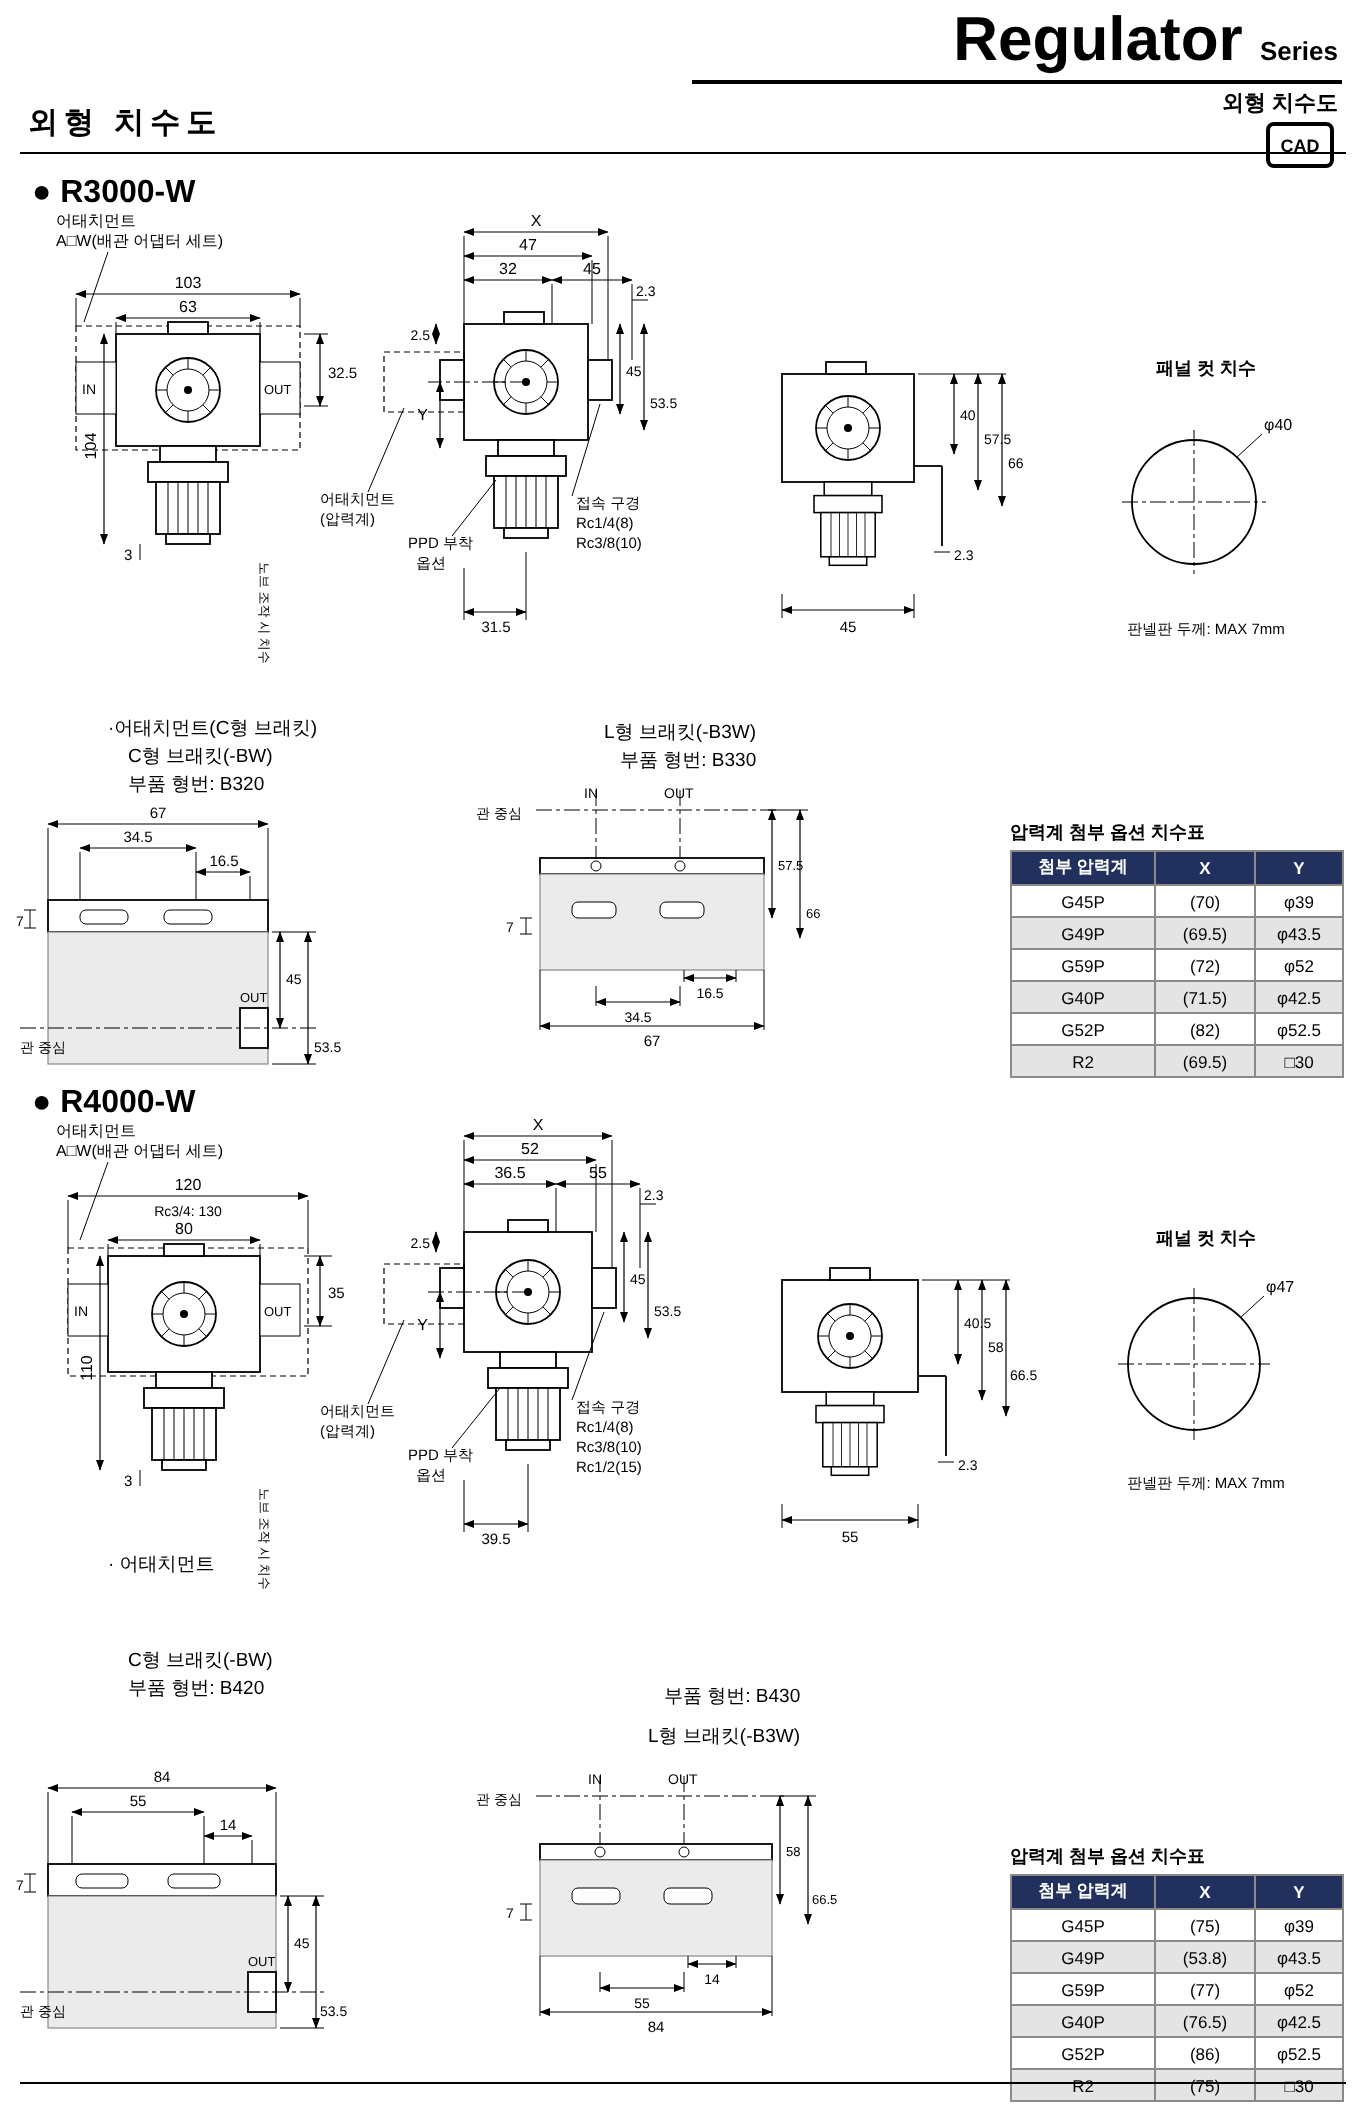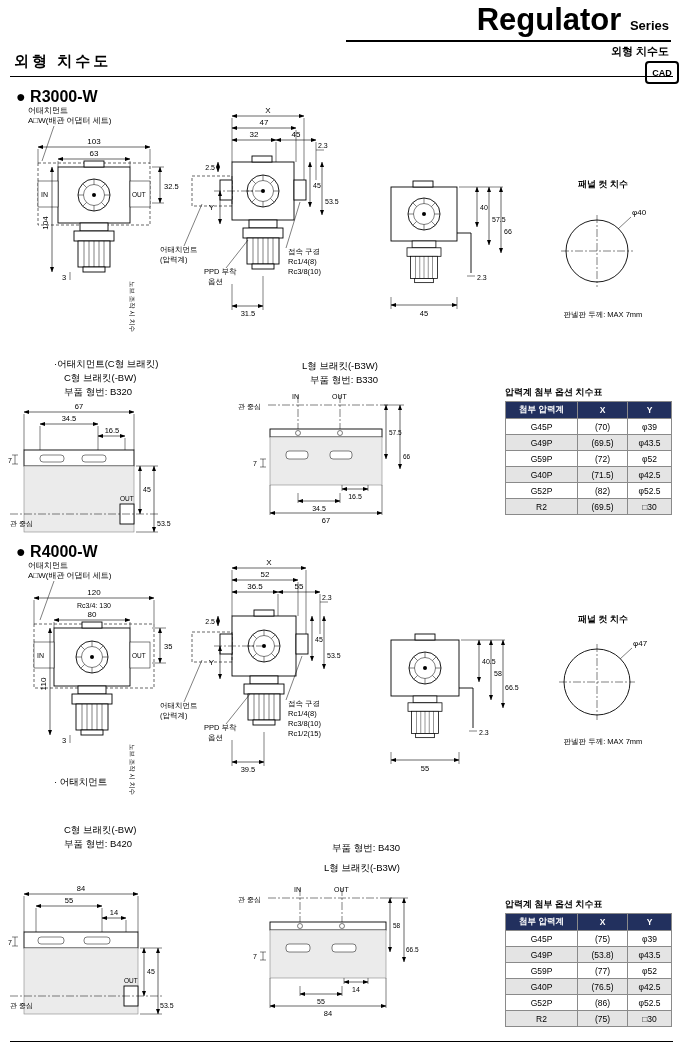--- a/index.html
+++ b/index.html
@@ -2,38 +2,38 @@
 <html><head>
 <meta charset="utf-8">
 <style>
   html,body{margin:0;padding:0;background:#fff;}
   .page{position:relative;width:683px;height:1054px;background:#fff;overflow:hidden;
         font-family:"Liberation Sans",sans-serif;color:#000;}
   .brand{position:absolute;top:2px;right:14px;font-size:31px;font-weight:bold;}
   .brand .suffix{font-size:13px;font-weight:bold;}
   .title-rule{position:absolute;top:40px;left:346px;right:12px;border-top:2px solid #000;}
   .subtitle{position:absolute;top:44px;right:14px;font-size:11px;font-weight:bold;}
-  .cad{position:absolute;top:61px;right:4px;width:30px;height:19px;border:2px solid #000;
+  .cad{position:absolute;top:61px;right:16px;width:30px;height:19px;border:2px solid #000;
        border-radius:4px;display:flex;align-items:center;justify-content:center;
        font-size:9px;font-weight:bold;}
   .heading{position:absolute;top:52px;left:14px;font-size:15px;font-weight:bold;letter-spacing:3px;}
   .heading-rule{position:absolute;top:76px;left:10px;right:10px;border-top:1.5px solid #000;}
   .foot-rule{position:absolute;top:1041px;left:10px;right:10px;border-top:1px solid #000;}
   .section-label{position:absolute;font-size:16px;font-weight:bold;}
   .note{position:absolute;font-size:9.5px;white-space:nowrap;margin-left:44px;}
   svg.drw{position:absolute;overflow:visible;}
   svg text{font-family:"Liberation Sans",sans-serif;fill:#000;}
   .t65{font-size:6.5px;} .t7{font-size:7px;} .t75{font-size:7.5px;}
   .t8{font-size:8px;} .t9{font-size:9px;font-weight:bold;}
   .ln{stroke:#000;stroke-width:0.9;}
   .thin{stroke:#000;stroke-width:0.5;}
   .dim{stroke:#000;stroke-width:0.6;marker-start:url(#ar);marker-end:url(#ar);}
   .dash{stroke:#000;stroke-width:0.6;stroke-dasharray:3,2;}
   .cl{stroke:#000;stroke-width:0.5;stroke-dasharray:8,2,2,2;}
-  .gtable{position:absolute;width:166px;}
+  .gtable{position:absolute;width:166px;margin-top:24px;}
   .gtable .ttl{font-size:9px;font-weight:bold;margin-bottom:2px;}
   .gtable table{border-collapse:collapse;width:100%;table-layout:fixed;border-radius:19px;}
   .gtable th{background:#22305e;color:#fff;font-weight:bold;}
   .gtable th,.gtable td{border:1px solid #8a8a8a;font-size:8.5px;text-align:center;
        padding:2px 1px;height:11px;overflow:hidden;}
   .gtable tbody tr:nth-child(even) td{background:#e4e4e4;}
 </style>
 </head>
 <body>
 

